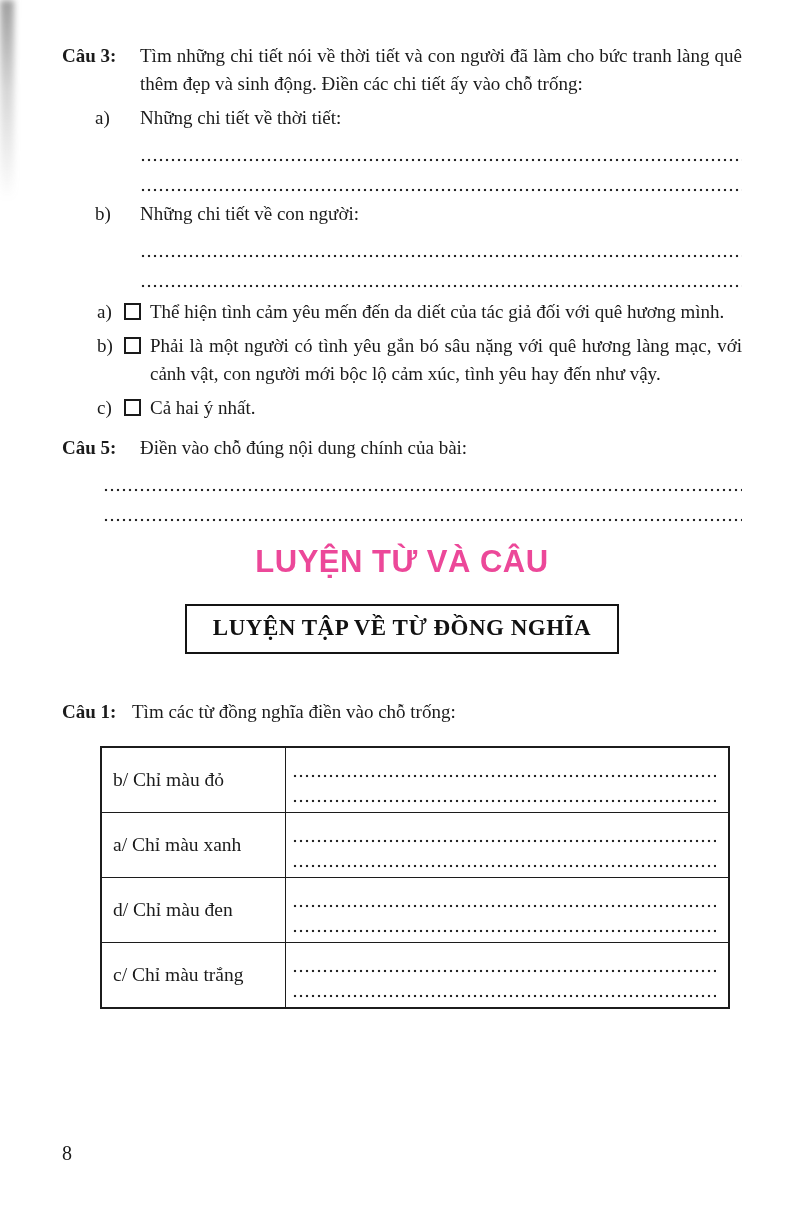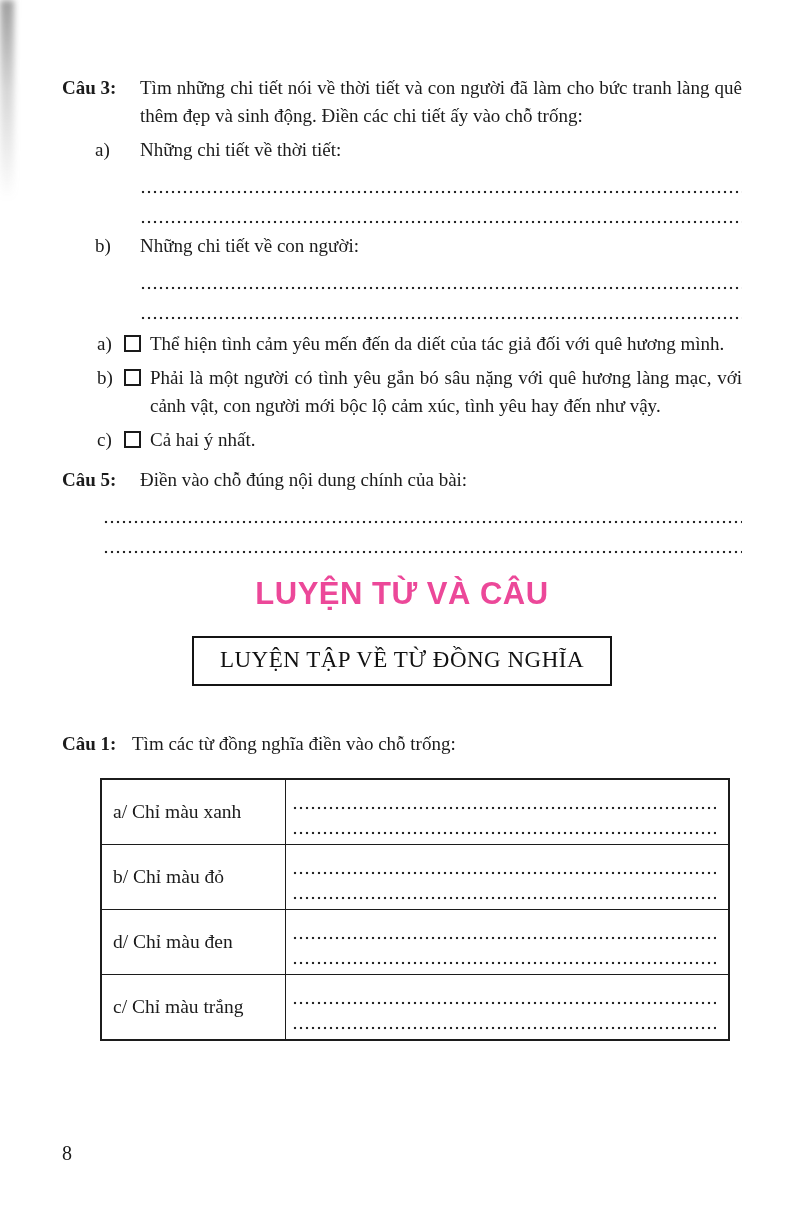--- a/index.html
+++ b/index.html
@@ -14,21 +14,21 @@
   .page { position:absolute; inset:0; padding:42px 58px 0 62px; }
 
   .scan-shadow {
     position:absolute; left:0; top:0; width:14px; height:200px;
     background:linear-gradient(to bottom, rgba(80,80,80,.55) 0%, rgba(110,110,110,.28) 45%, rgba(255,255,255,0) 100%);
     filter:blur(3px);
     pointer-events:none;
   }
 
   .q { font-size:19px; line-height:28px; text-align:justify; }
-  .hang { padding-left:78px;margin-top:32px; }
+  .hang { padding-left:78px; }
   .qlabel { display:inline-block; width:78px; margin-left:-78px; font-weight:bold; }
   .hang1 { padding-left:70px; }
   .qlabel1 { display:inline-block; width:70px; margin-left:-70px; font-weight:bold; }
 
   .sub { font-size:19px; line-height:28px; margin-left:33px; padding-left:45px; margin-top:6px; }
   .slabel { display:inline-block; width:45px; margin-left:-45px; }
 
   .dots, .dots5 {
     height:30px;
     background-image:radial-gradient(circle, #262626 1.25px, rgba(0,0,0,0) 1.6px);
@@ -57,21 +57,21 @@
     font-size:31px;
     letter-spacing:0.5px;
     color:#ec4899;
   }
   .subtitle-wrap { text-align:center; margin-top:24px; }
   .subtitle-box {
     display:inline-block;
     border:2px solid #141414;
     padding:9px 26px 11px;
     font-size:23px;
-    font-weight:normal;
+    font-weight:bold;
     letter-spacing:0.5px;
     color:#111;
   }
 
   .q1 { margin-top:44px; }
 
   .syn-table {
     width:630px;
     margin:20px 0 0 38px;
     border-collapse:collapse;
@@ -135,28 +135,28 @@
   <div class="section-title">LUYỆN TỪ VÀ CÂU</div>
   <div class="subtitle-wrap">
     <span class="subtitle-box">LUYỆN TẬP VỀ TỪ ĐỒNG NGHĨA</span>
   </div>
 
   <div class="q hang1 q1"><span class="qlabel1">Câu 1:</span><span>Tìm các từ đồng nghĩa điền vào chỗ trống:</span></div>
 
   <table class="syn-table">
     <tbody>
         <tr>
-      <td class="lbl">a/ Chỉ màu xanh</td>
+      <td class="lbl">b/ Chỉ màu đỏ</td>
       <td class="blanks">
         <div class="dots2"></div>
         <div class="dots2"></div>
       </td>
     </tr>
     <tr>
-      <td class="lbl">b/ Chỉ màu đỏ</td>
+      <td class="lbl">a/ Chỉ màu xanh</td>
       <td class="blanks">
         <div class="dots2"></div>
         <div class="dots2"></div>
       </td>
     </tr>
     <tr>
       <td class="lbl">d/ Chỉ màu đen</td>
       <td class="blanks">
         <div class="dots2"></div>
         <div class="dots2"></div>

